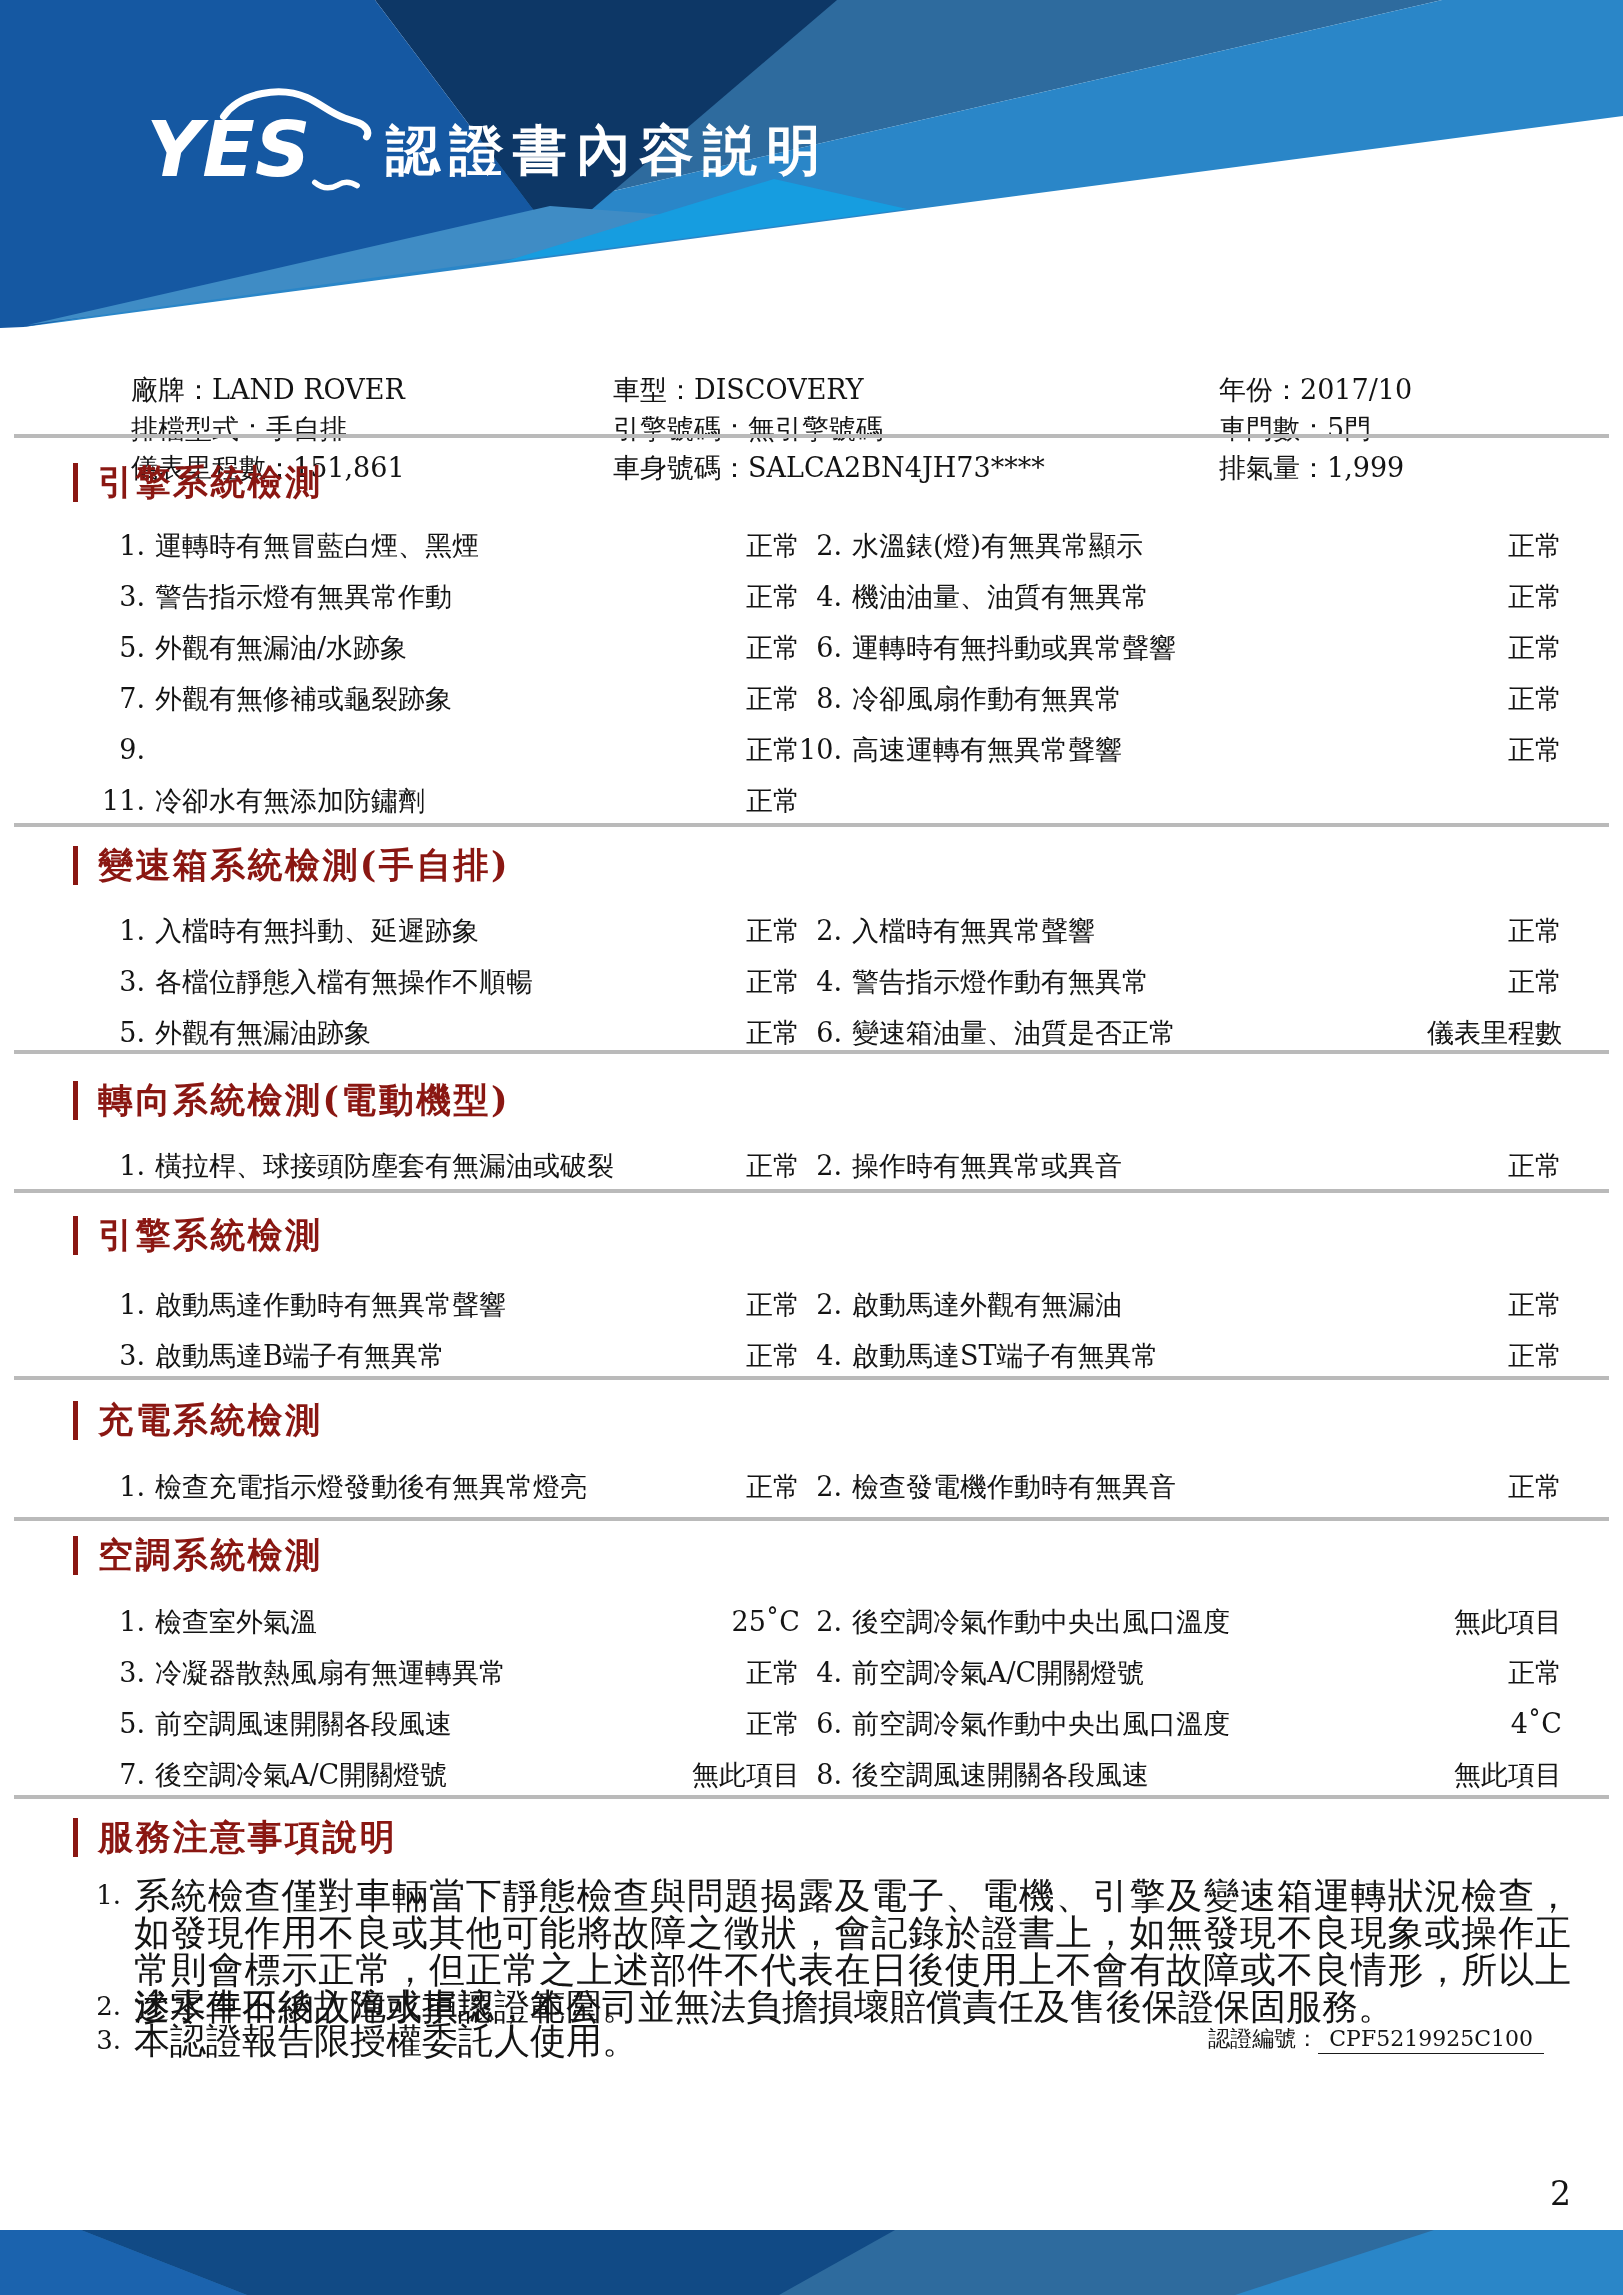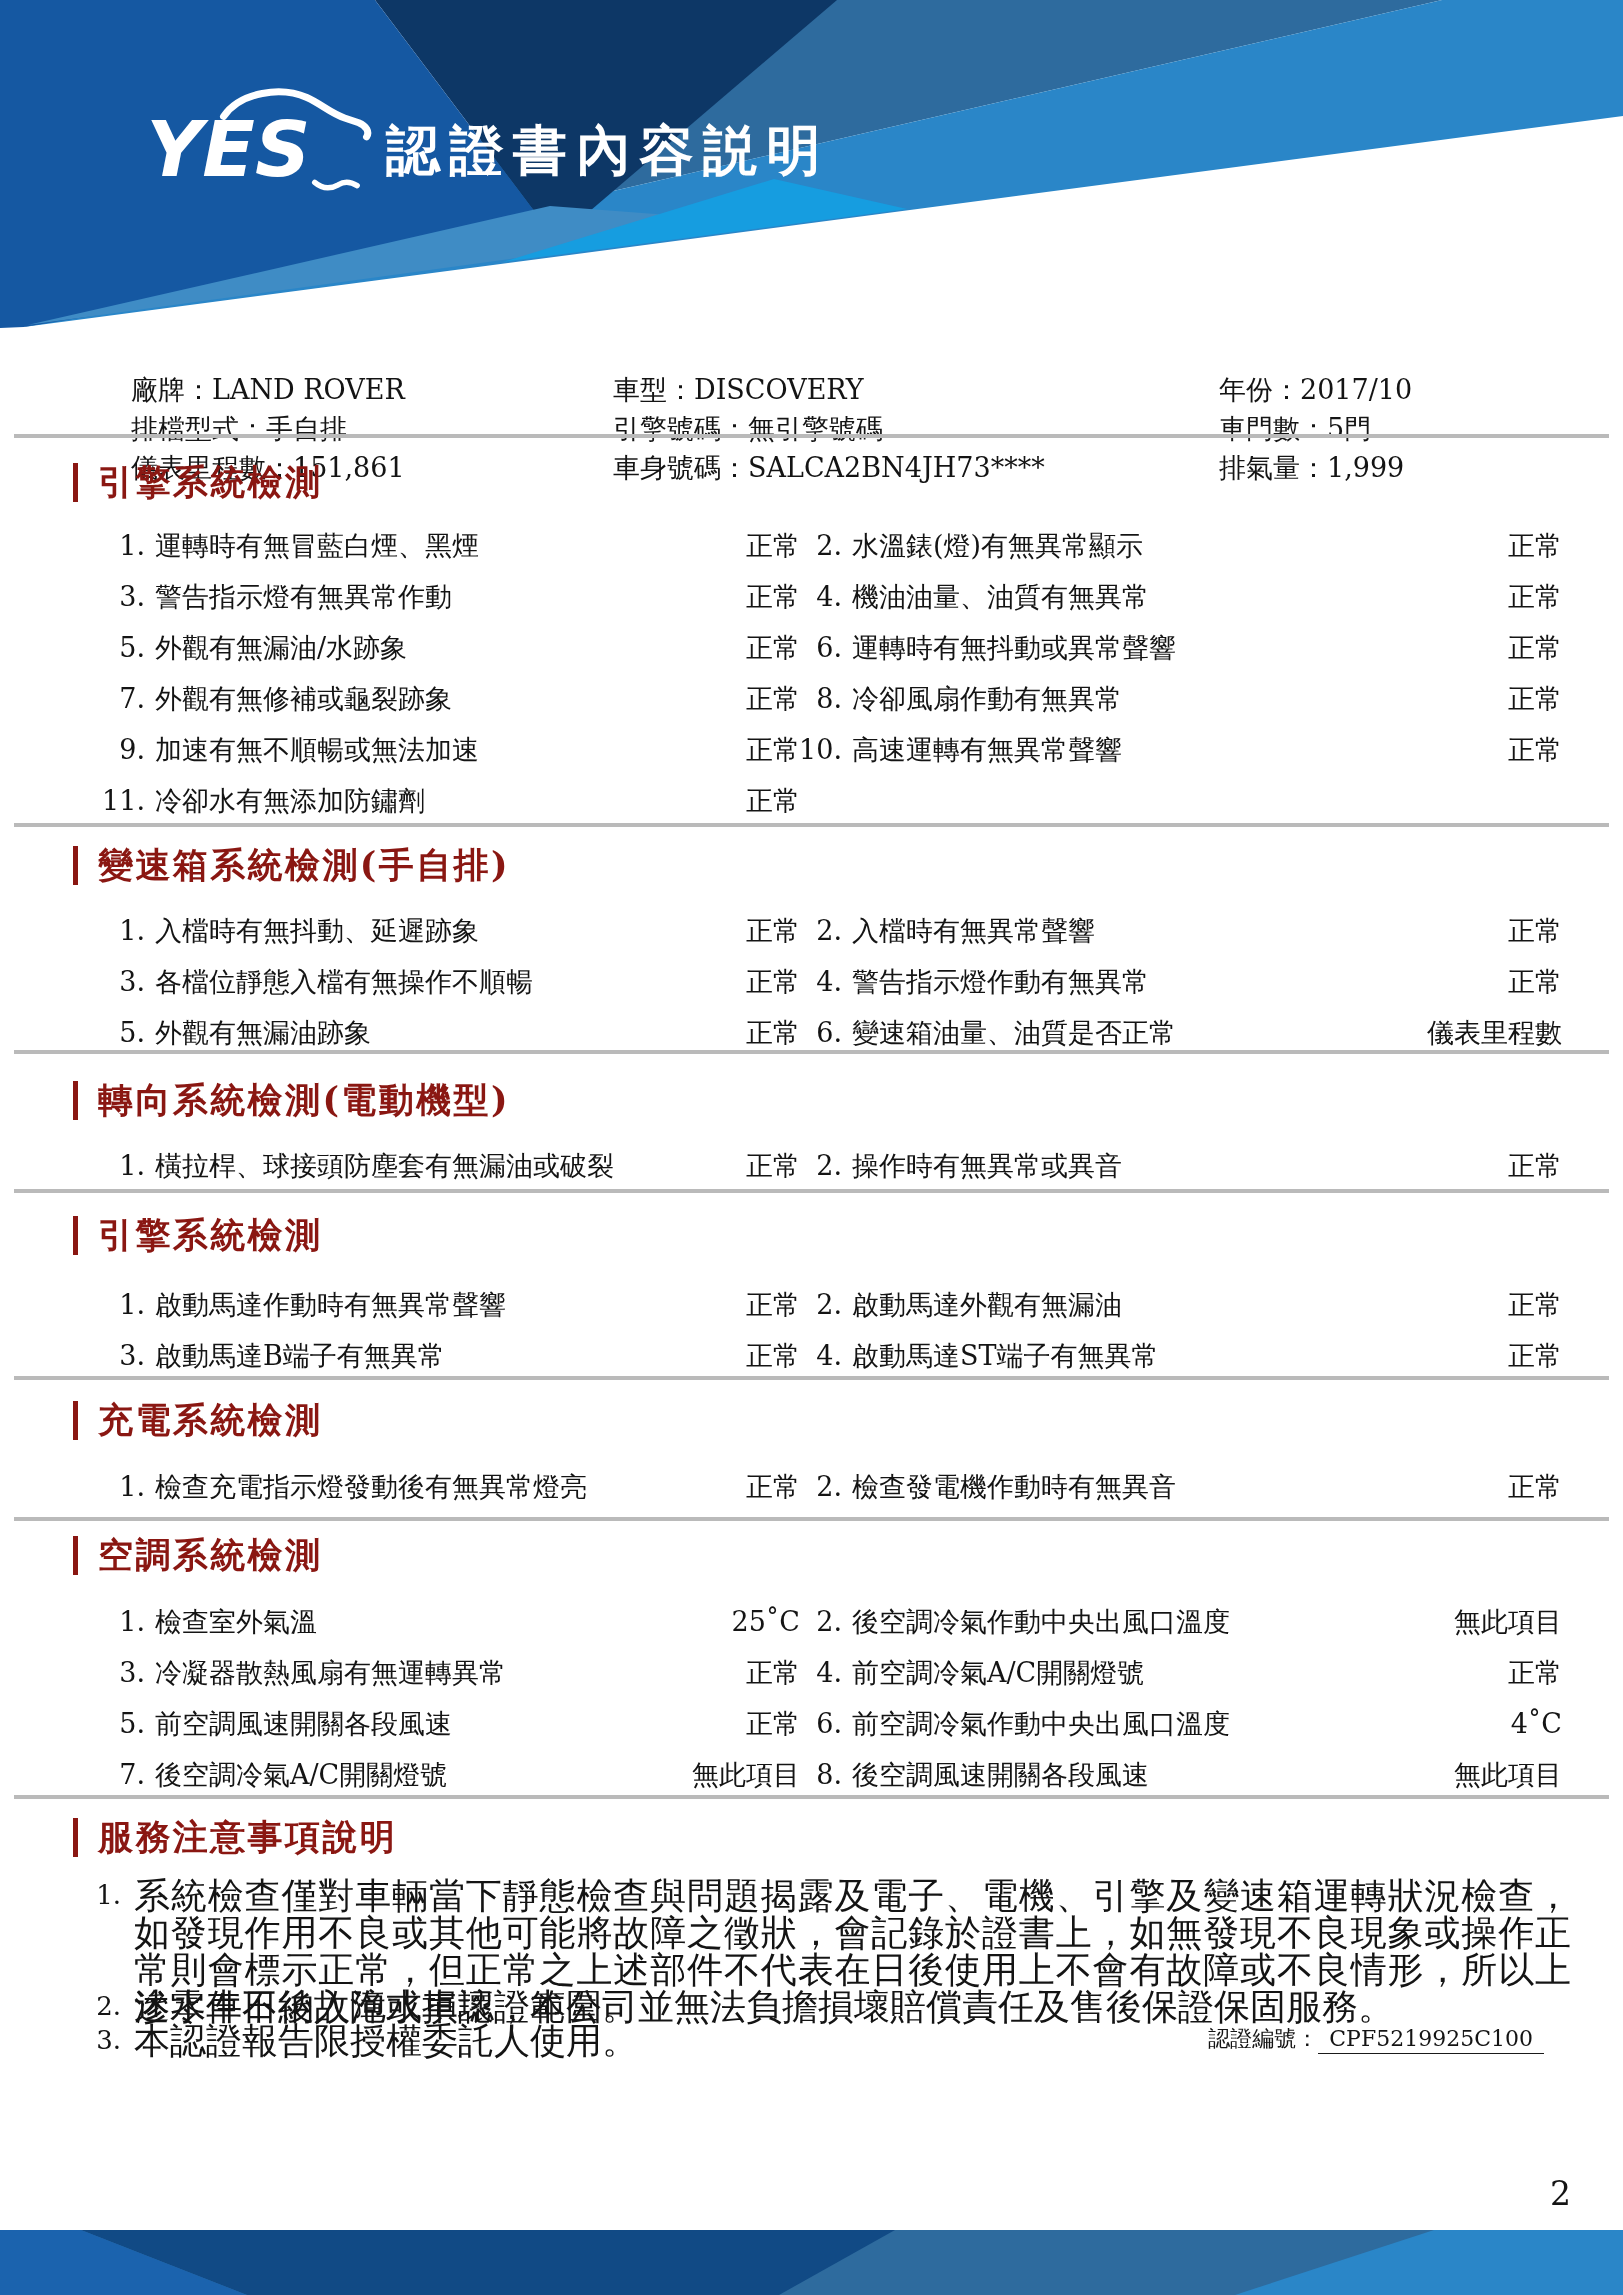--- a/index.html
+++ b/index.html
@@ -146,21 +146,20 @@
         <div class="irow">
           <span class="num-l">7.</span>
           <span class="txt-l">外觀有無修補或龜裂跡象</span>
           <span class="val-l">正常</span>
           <span class="num-r">8.</span>
           <span class="txt-r">冷卻風扇作動有無異常</span>
           <span class="val-r">正常</span>
         </div>
         <div class="irow">
           <span class="num-l">9.</span>
-          <span class="txt-l">加速有無不順暢或無法加速</span>
           <span class="val-l">正常</span>
           <span class="num-r">10.</span>
           <span class="txt-r">高速運轉有無異常聲響</span>
           <span class="val-r">正常</span>
         </div>
         <div class="irow">
           <span class="num-l">11.</span>
           <span class="txt-l">冷卻水有無添加防鏽劑</span>
           <span class="val-l">正常</span>
         </div>

